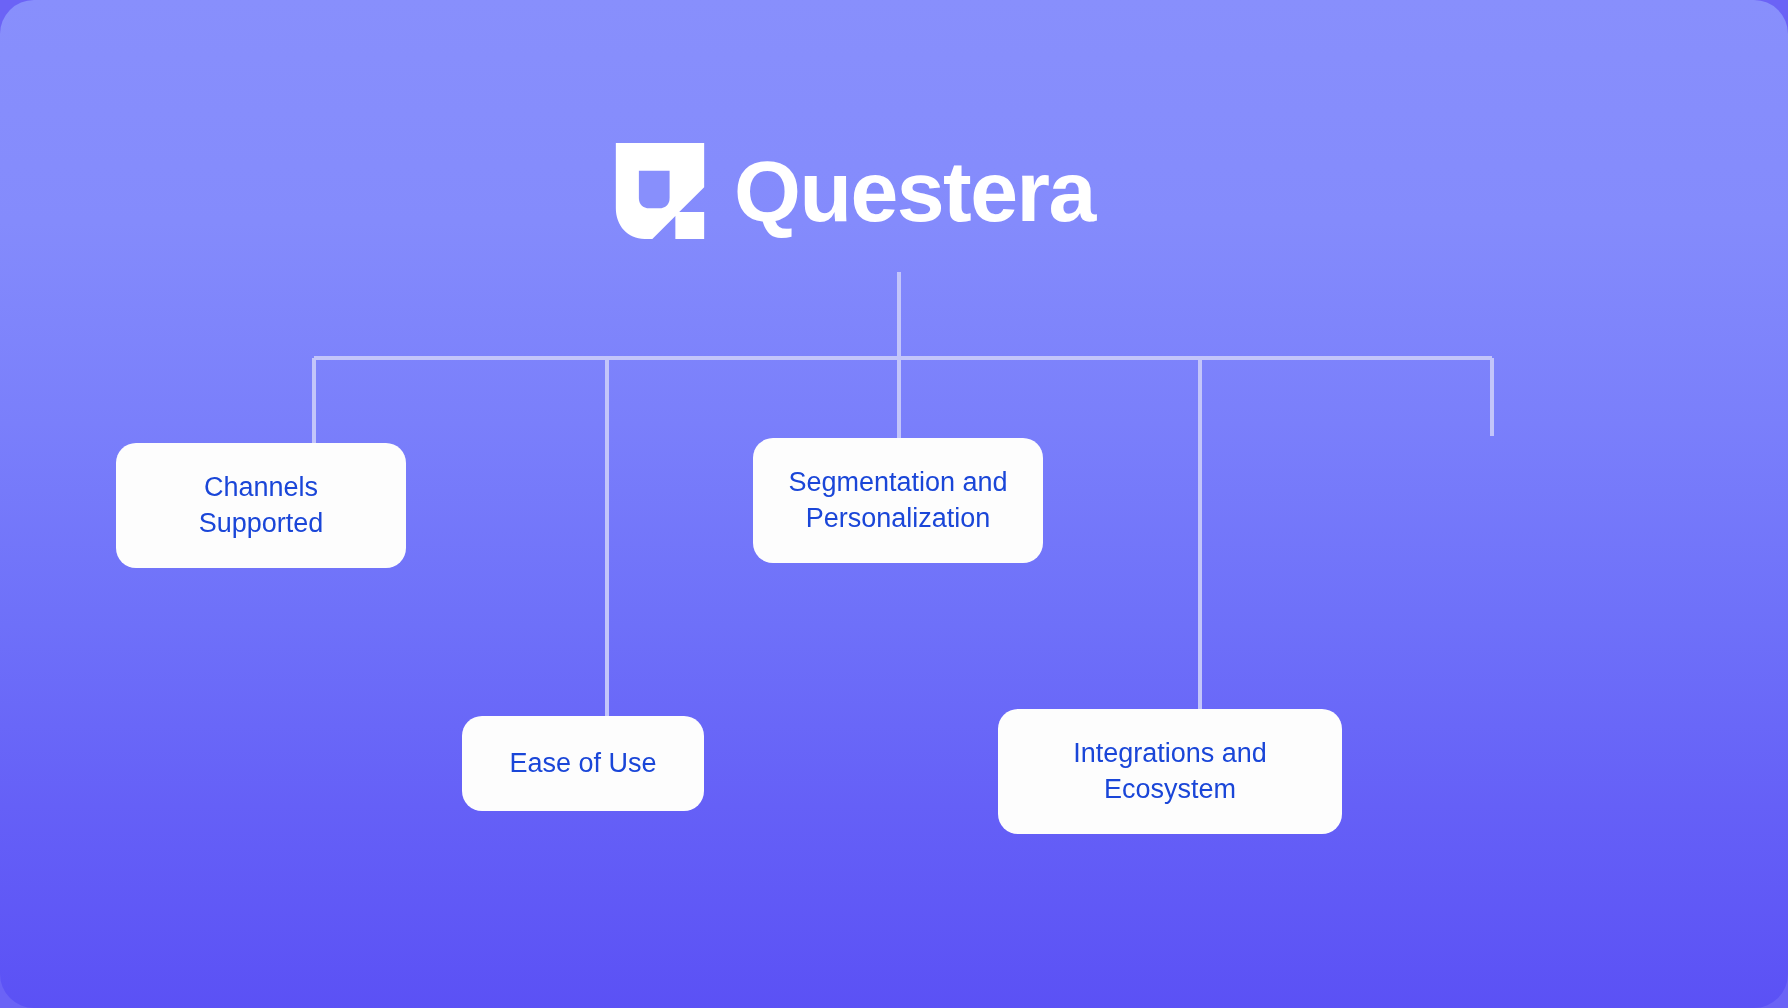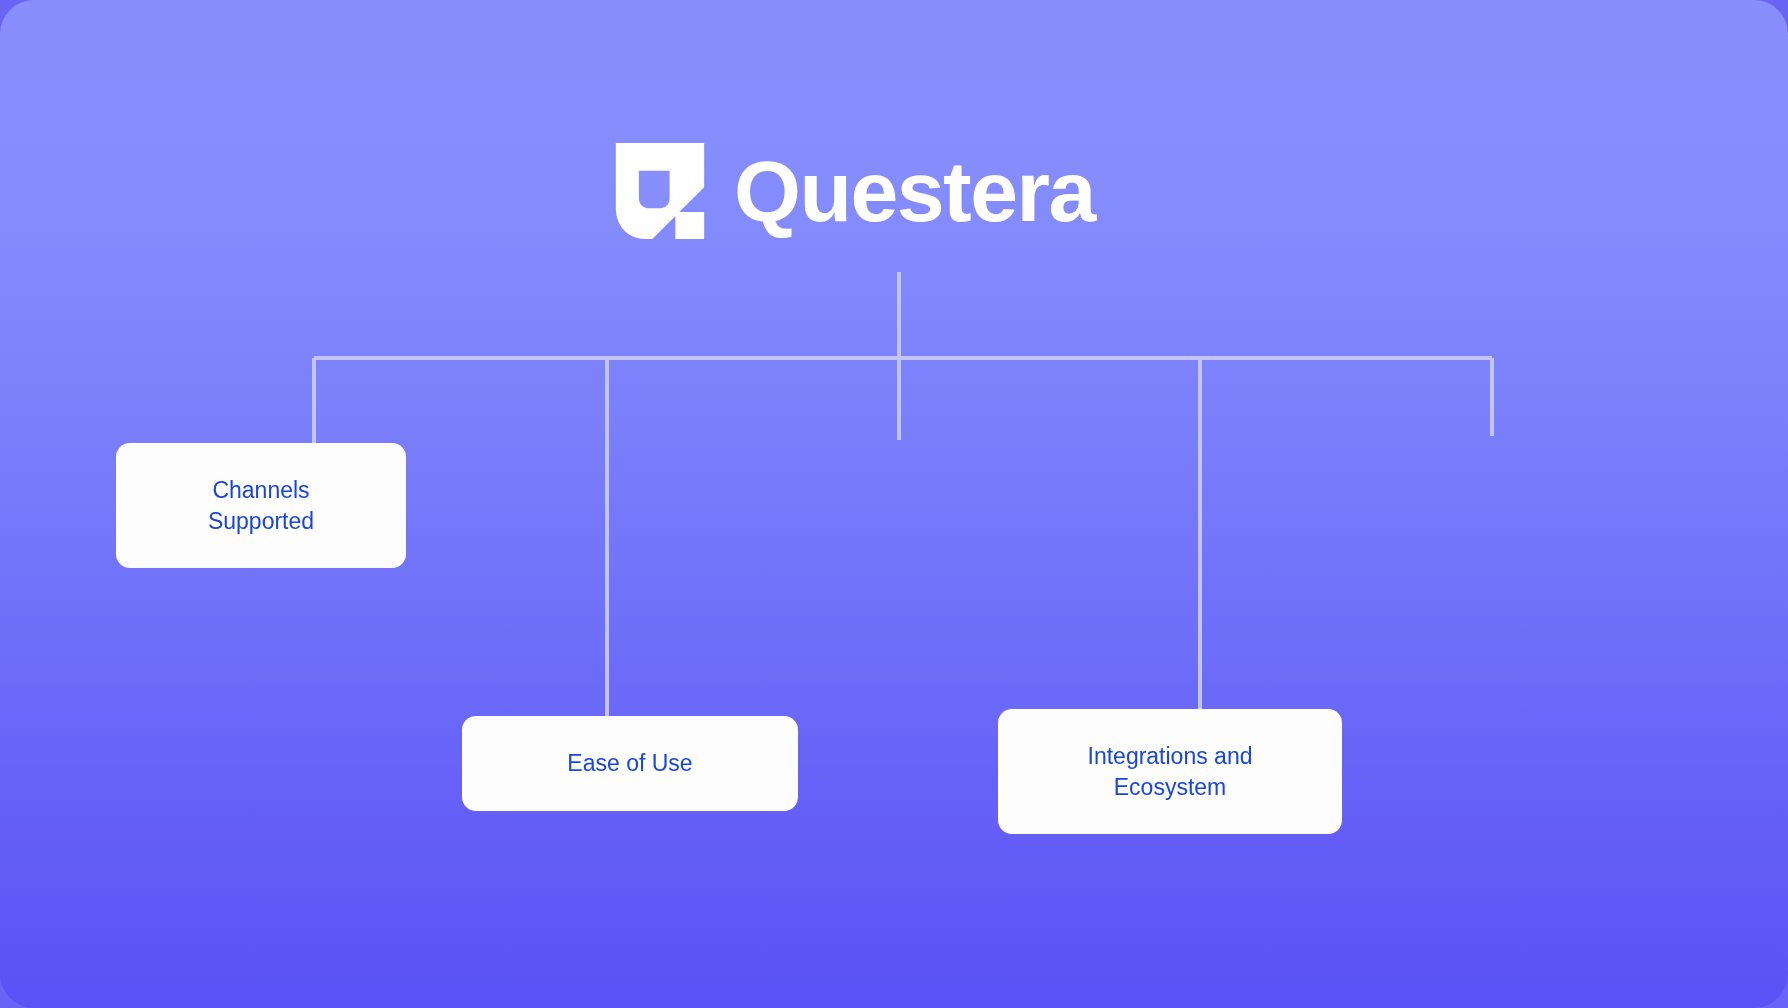--- a/index.html
+++ b/index.html
@@ -66,41 +66,41 @@
     top: 0;
     width: 1788px;
     height: 1008px;
     pointer-events: none;
   }
 
   
   .node {
     position: absolute;
     background: #FDFDFD;
-    border-radius: 14px;
+    border-radius: 20px;
     display: flex;
     align-items: center;
     justify-content: center;
     text-align: center;
     color: #1A46D8;
-    font-size: 23px;
+    font-size: 27px;
     line-height: 1.32;
     font-weight: 400;
     box-sizing: border-box;
     padding: 16px 18px;
     font-family: "Liberation Sans", sans-serif;
   }
 
   .node-label {
     display: block;
     white-space: pre-line;
   }
 
   #node-0 { left: 116px;  top: 443px; width: 290px; height: 125px; }
-  #node-1 { left: 462px;  top: 716px; width: 336px; height: 95px; text-align: center;  }
+  #node-1 { left: 462px;  top: 716px; width: 242px; height: 95px; text-align: center;  }
   #node-2 { left: 753px;  top: 438px; width: 290px; height: 125px; }
   #node-3 { left: 998px;  top: 709px; width: 344px; height: 125px; }
   #node-4 { left: 1300px; top: 434px; width: 290px; height: 95px;  }
 </style>
 </head>
 <body>
 
 <div id="canvas">
   <div id="panel">
 
@@ -137,20 +137,24 @@
 
     <div class="node" id="node-0">
       <span class="node-label">Channels
 Supported</span>
     </div>
 
     <div class="node" id="node-1">
       <span class="node-label">Ease of Use</span>
     </div>
 
+    <div class="node" id="node-2">
+      <span class="node-label">Segmentation and
+Personalization</span>
+    </div>
 
     <div class="node" id="node-3">
       <span class="node-label">Integrations and
 Ecosystem</span>
     </div>
 
 
   </div>
 </div>
 

